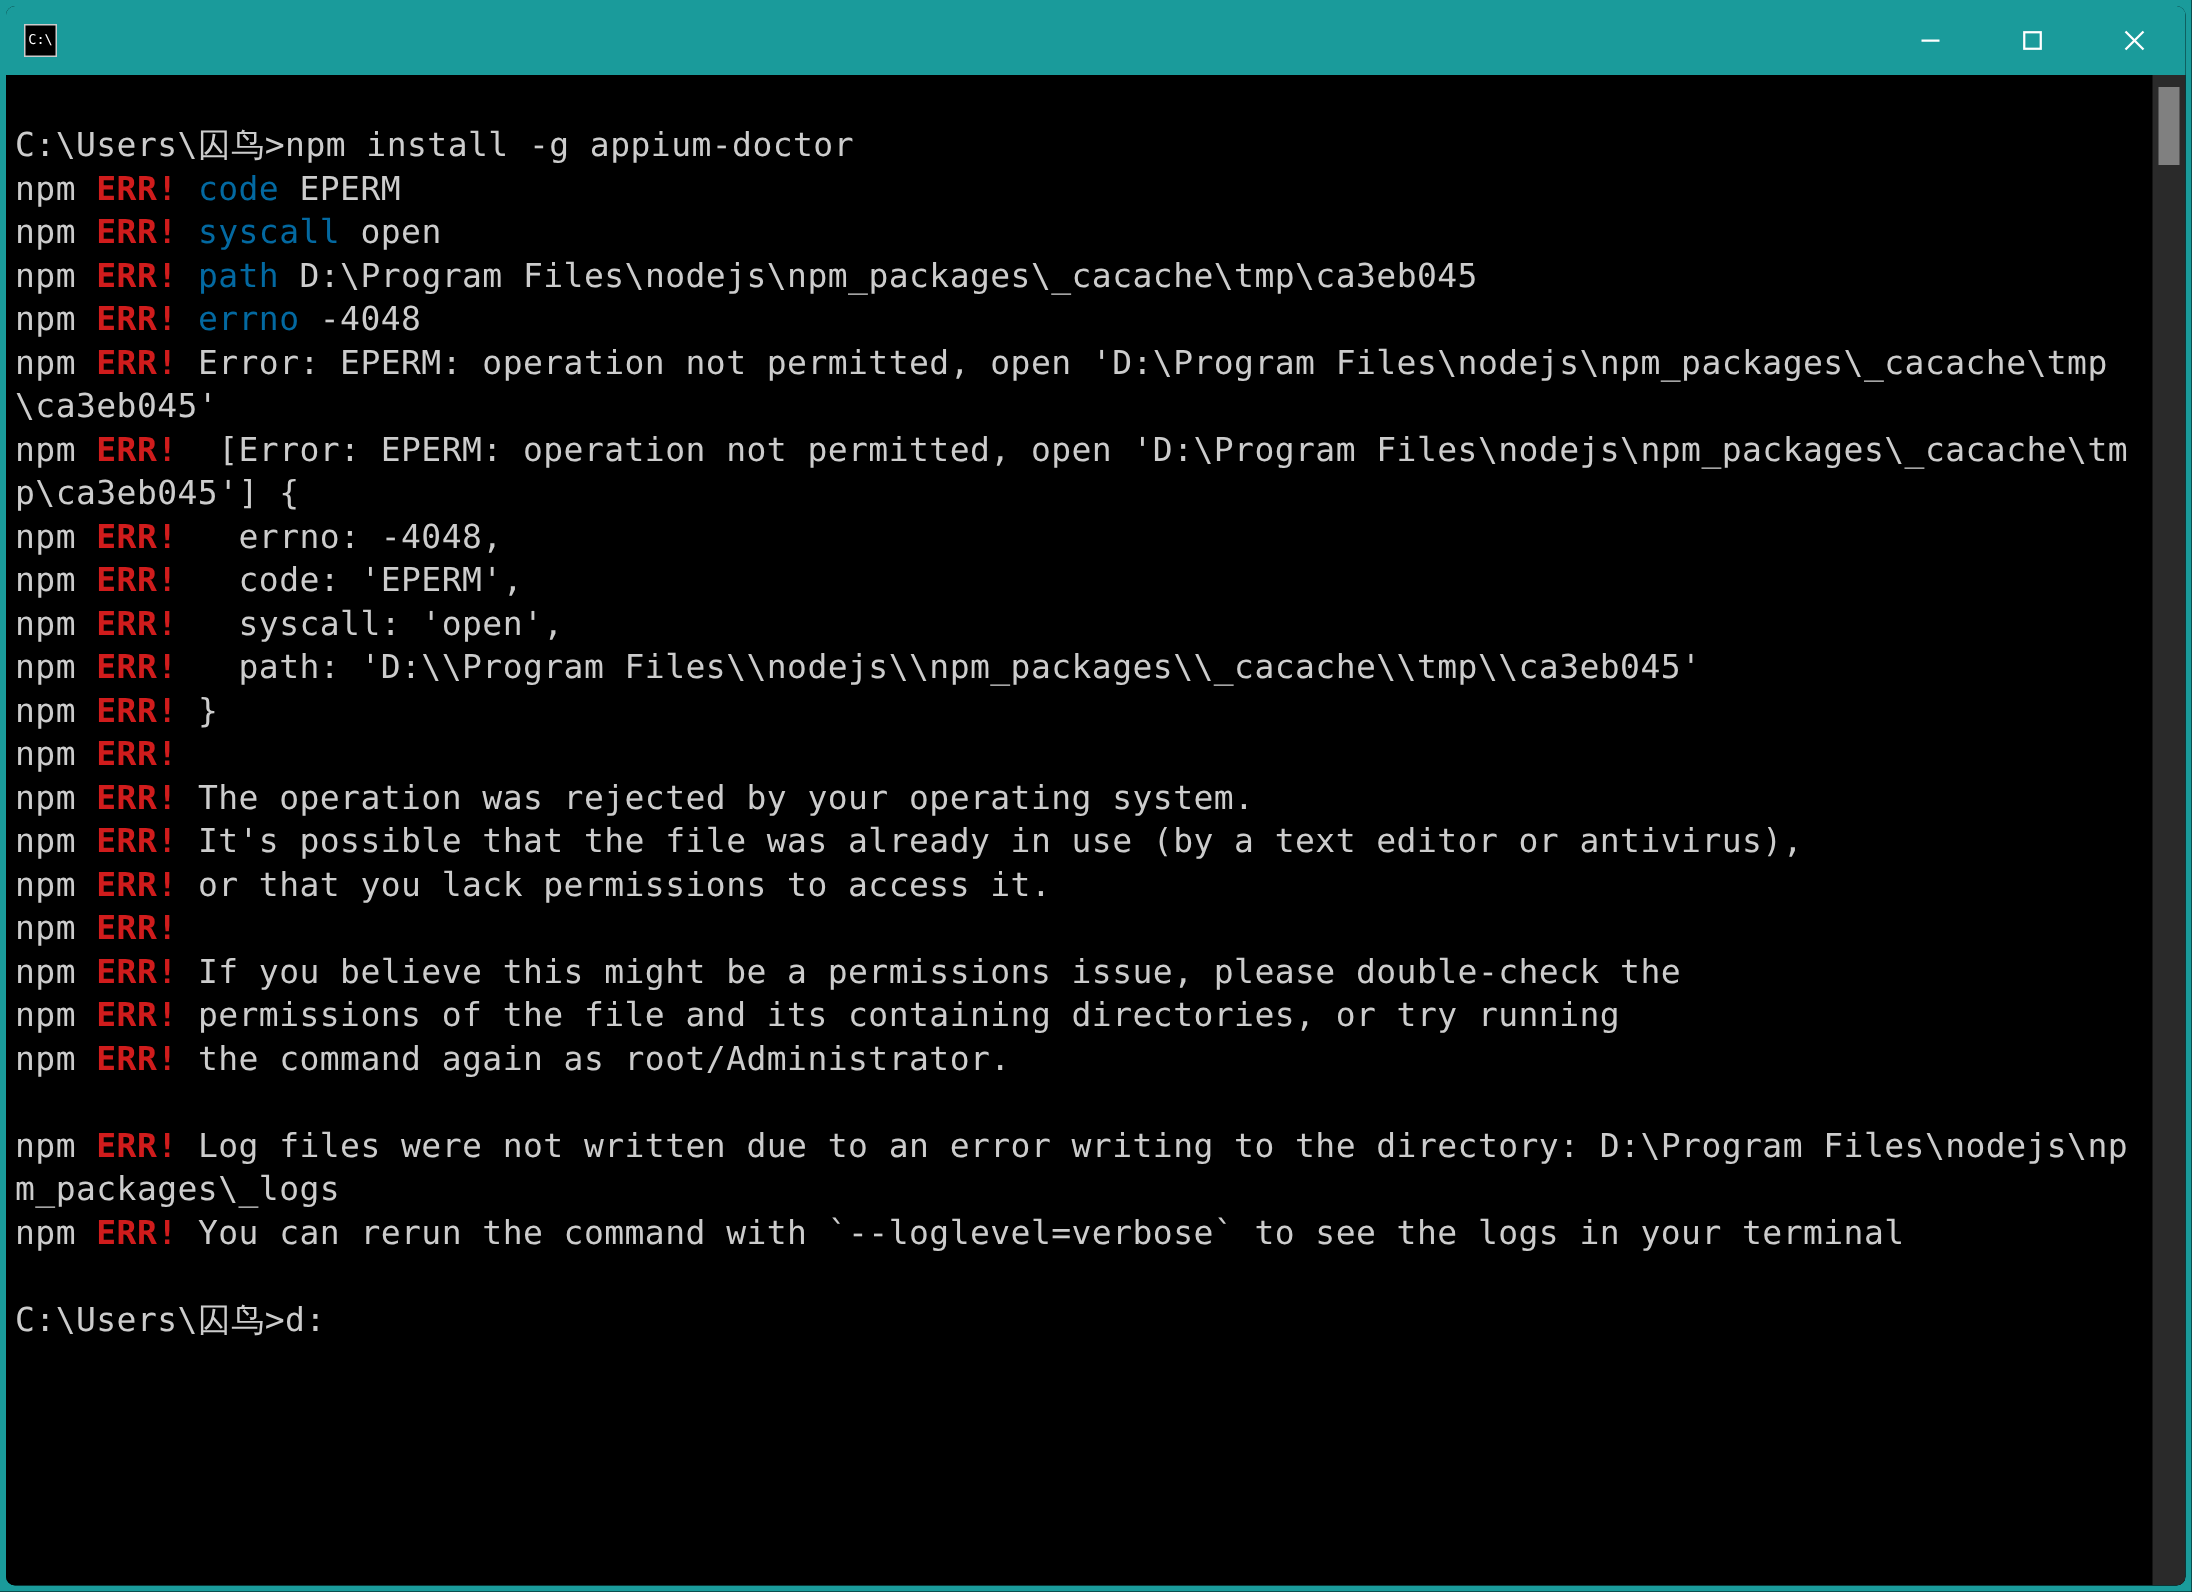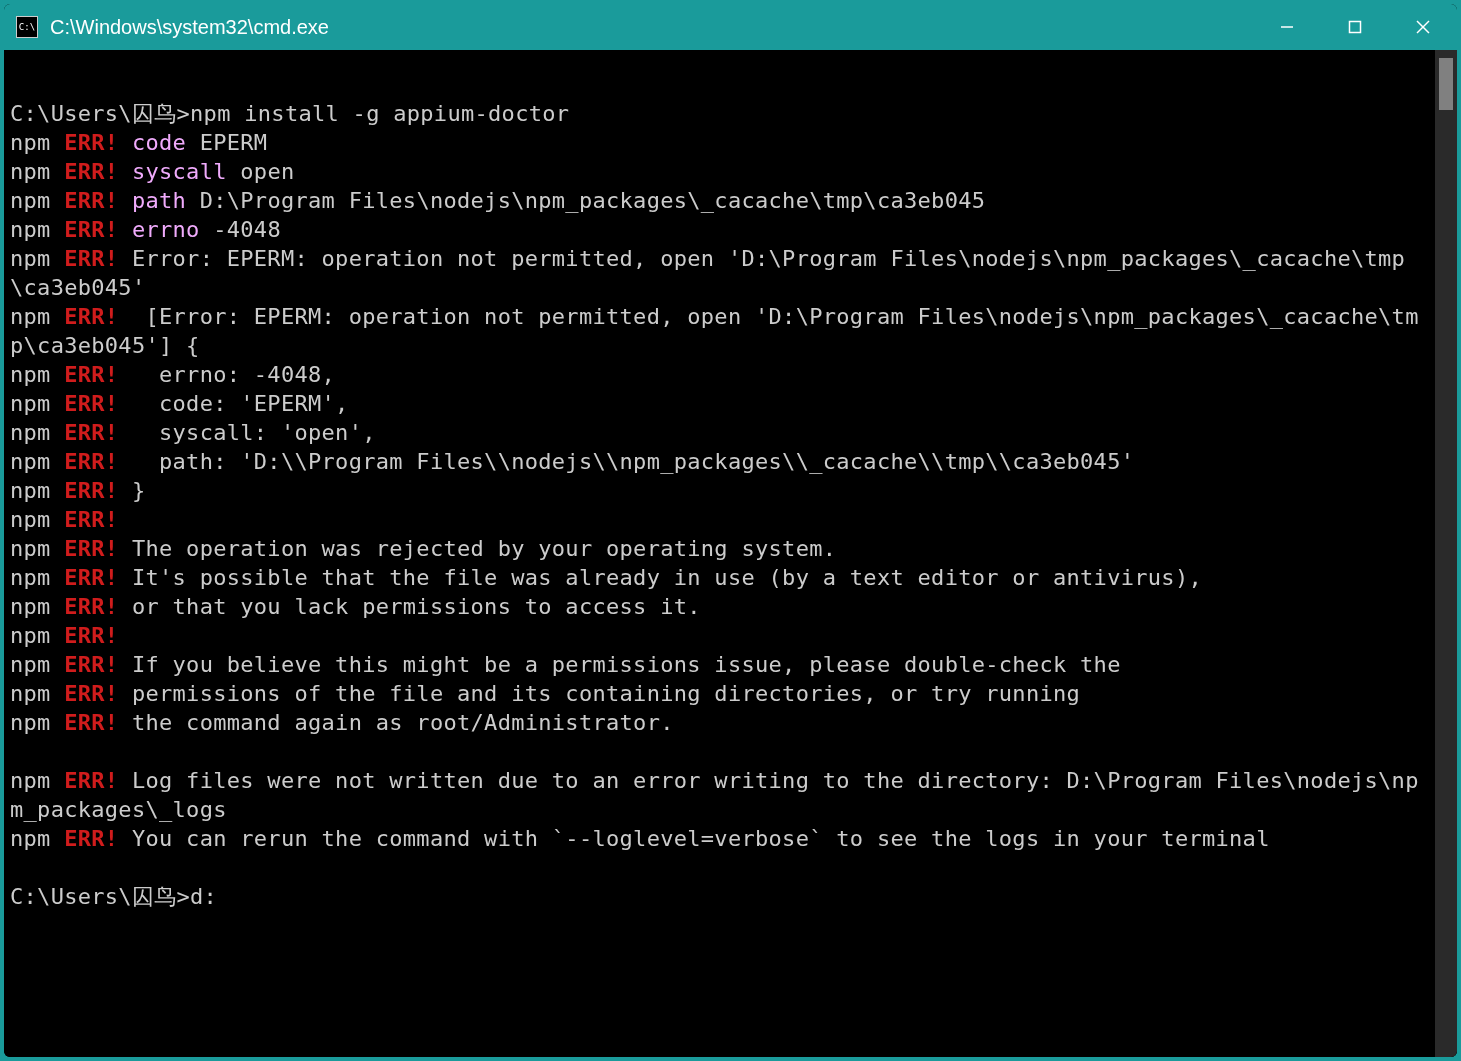--- a/index.html
+++ b/index.html
@@ -54,21 +54,21 @@
   .title-btn svg { stroke: #ffffff; fill: none; stroke-width: 1.5; }
   .terminal-body {
     flex: 1;
     background: #000000;
     position: relative;
     display: flex;
     overflow: hidden;
   }
   .terminal-content {
     flex: 1;
-    padding: 20px 6px;
+    padding: 4px 6px;
     font-size: 22px;
     line-height: 29px;
     color: #cccccc;
     white-space: pre-wrap;
     word-break: break-all;
     font-family: 'NSimSun', 'SimSun', Consolas, monospace;
     letter-spacing: 0.3px;
   }
   .scrollbar {
     width: 22px;
@@ -78,32 +78,31 @@
   .scroll-thumb {
     position: absolute;
     top: 8px;
     left: 4px;
     right: 4px;
     height: 52px;
     background: #808080;
   }
   .c-white { color: #cccccc; }
   .c-red { color: #d01c1c; font-weight: bold; }
-  .c-magenta { color: #f0abfc; }
+  .c-magenta { color: #0369a1; }
   .line { display: block; }
 </style>
 </head>
 <body>
 
 <div class="window">
   <div class="titlebar">
     <div class="title-icon">
         <span>C:\</span>
       </div>
-    <div class="title-text">C:\Windows\system32\cmd.exe</div>
     <div class="title-spacer"></div>
     <div class="title-btn">
       <svg width="16" height="16" viewBox="0 0 16 16">
           <line x1="2" y1="8" x2="14" y2="8"></line>
         </svg>
     </div>
     <div class="title-btn">
       <svg width="16" height="16" viewBox="0 0 16 16">
           <rect x="2.5" y="2.5" width="11" height="11"></rect>
         </svg>

